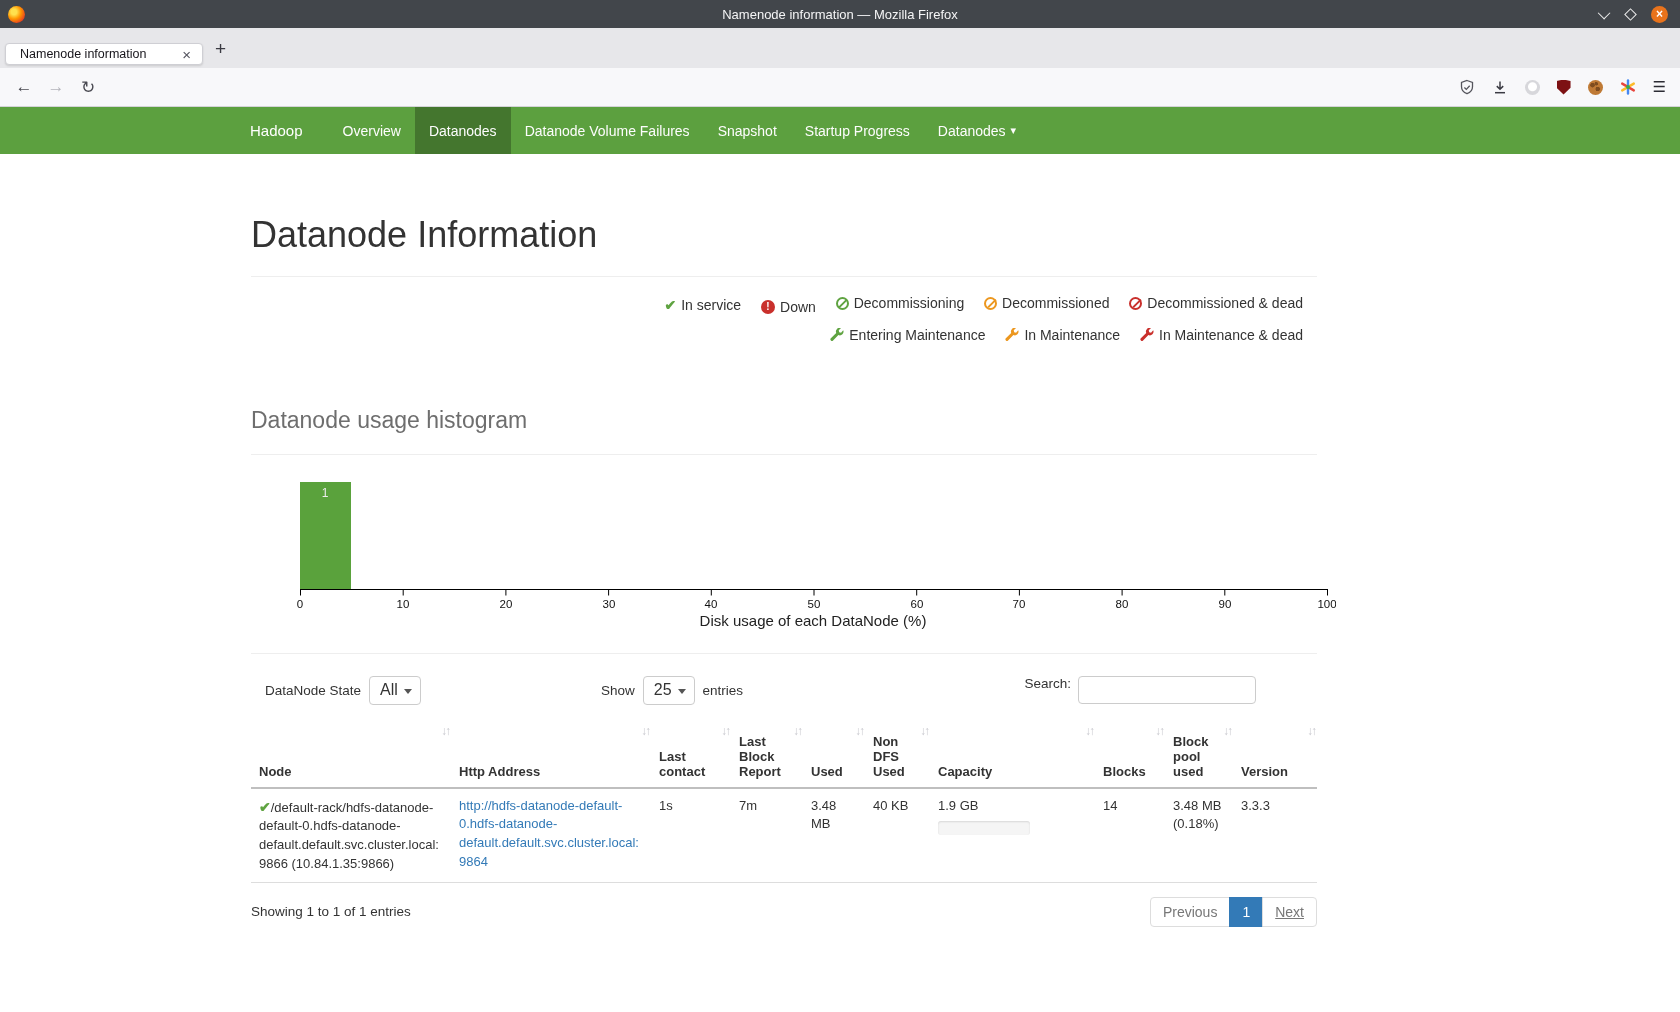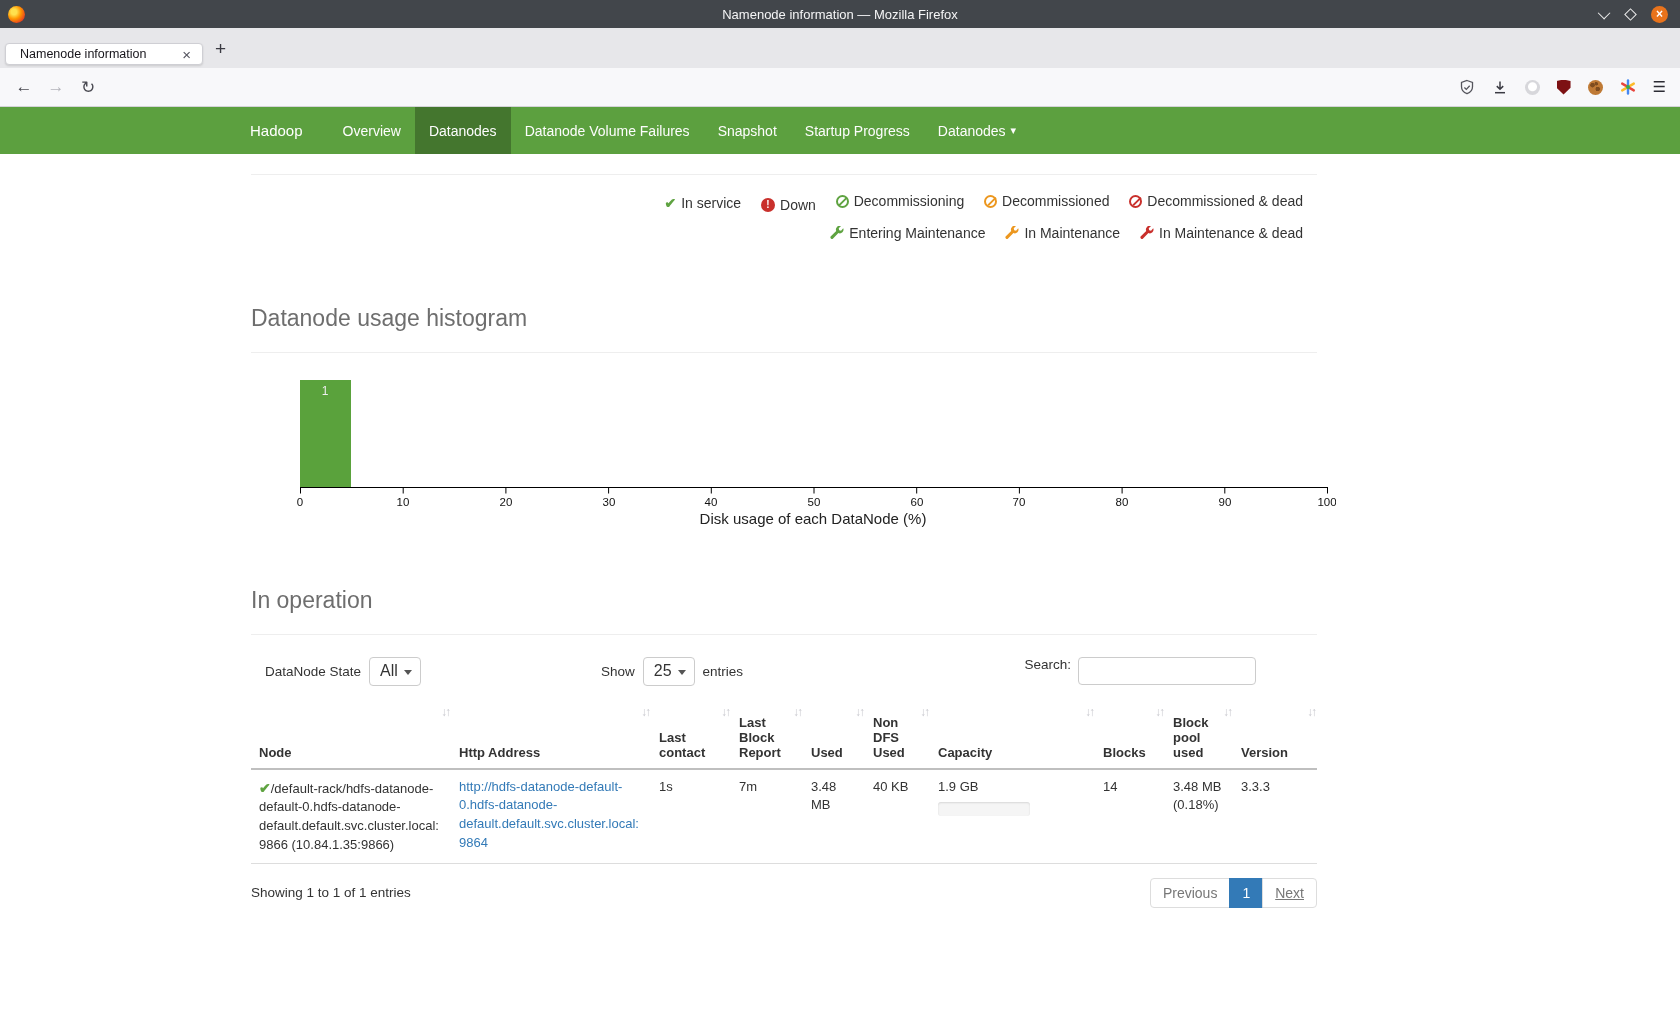--- a/index.html
+++ b/index.html
@@ -163,20 +163,21 @@
     <span class="nav-item">Snapshot</span>
     <span class="nav-item">Startup Progress</span>
     <span class="nav-item">
         <span>Datanodes</span>
         <span class="caret">▾</span>
       </span>
   </div>
 </nav>
 
 <div class="content">
+  <h1 class="page-title">Datanode Information</h1>
   <hr>
 
   <div class="legend">
     <div>
       <span class="lg-item">
           <span class="ic-check green">✔</span>
           <span>In service</span>
         </span>
       <span class="lg-item">
           <span class="ic-excl">!</span>
@@ -246,21 +247,20 @@
       <text x="563" y="147">50</text>
       <text x="666" y="147">60</text>
       <text x="768" y="147">70</text>
       <text x="871" y="147">80</text>
       <text x="974" y="147">90</text>
       <text x="1076" y="147">100</text>
     </g>
     <text x="562" y="165" fill="#222" font-size="15" text-anchor="middle">Disk usage of each DataNode (%)</text>
   </svg>
 
-  <div class="section-title">In operation</div>
   <hr>
 
   <div class="controls">
     <div class="ctl-left">
       <span>DataNode State</span>
       <span class="select">
           <span>All</span>
         </span>
     </div>
     <div class="ctl-mid">

